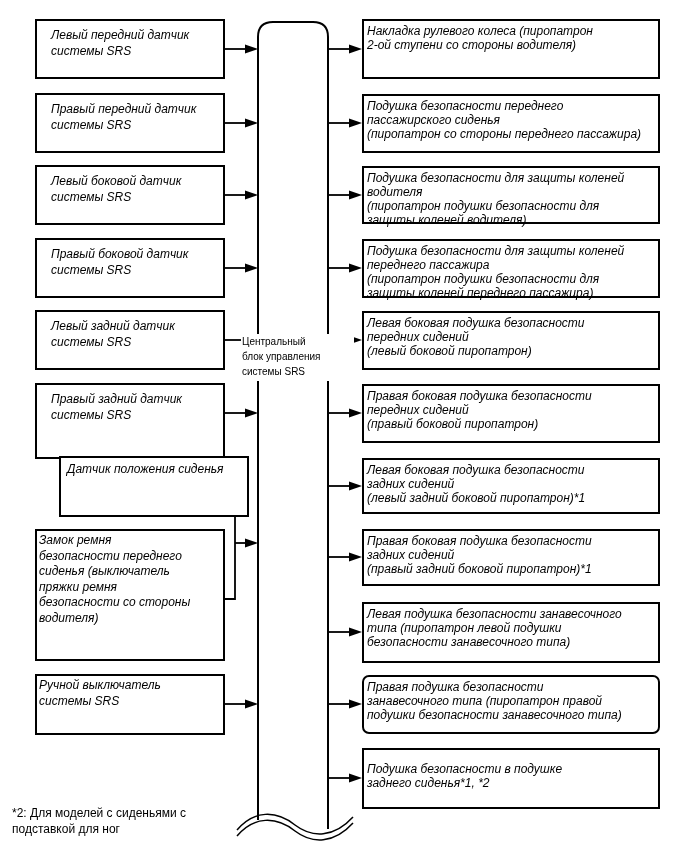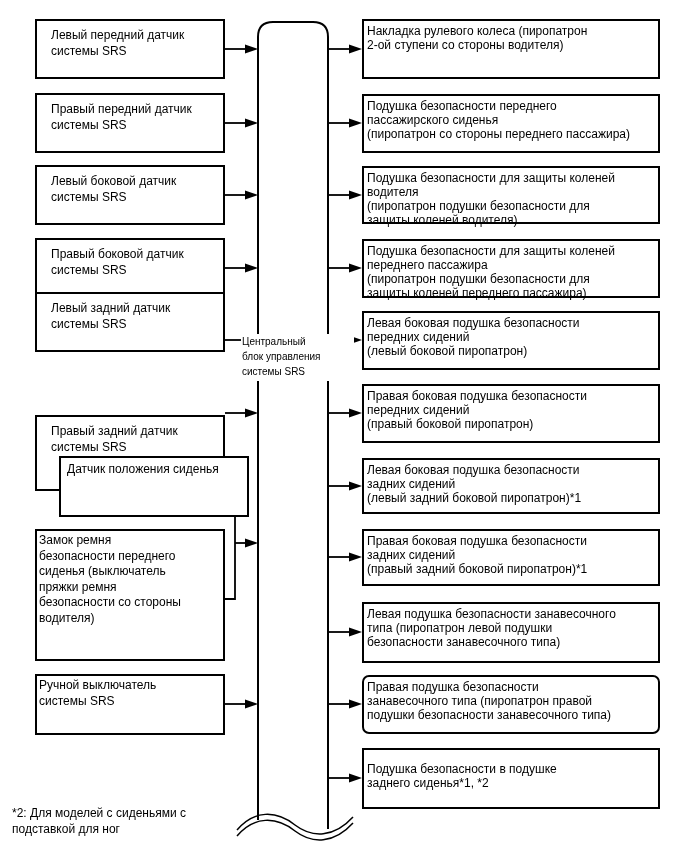--- a/index.html
+++ b/index.html
@@ -5,21 +5,21 @@
   html, body { margin:0; padding:0; background:#ffffff; }
   .canvas {
     position:relative; width:691px; height:855px; overflow:hidden;
     background:#ffffff; color:#000;
     font-family:"Liberation Sans", sans-serif;
   }
   .layer { position:absolute; left:0; top:0; z-index:0; }
   .box {
     position:absolute; box-sizing:border-box;
     border:2px solid #000; background:#ffffff;
-    font-size:12px; white-space:pre-line; z-index:2;
+    font-size:12px; white-space:pre-line; z-index:2;font-style:italic;
   }
   .lbox { left:35px; width:190px; line-height:15.5px; padding:7px 4px 0 14px; }
   .lbox.pad-b { padding:4px 4px 0 6px;margin-left:24px; }
   .lbox.pad-c { padding:2px 4px 0 2px; }
   .rbox { left:362px; width:298px; line-height:14px; padding:3px 2px 0 3px; }
   .rbox.pad-mid { padding-top:12px; }
   .central-label {
     position:absolute; left:241px; top:334px; width:112px; z-index:3;
     background:#ffffff; font-size:10px; line-height:14.8px;
     white-space:pre-line; padding:1px 0 2px 1px;
@@ -87,23 +87,23 @@
   </svg>
 
   <div class="box lbox" style="top:19px;height:60px;">Левый передний датчик
 системы SRS</div>
   <div class="box lbox" style="top:93px;height:60px;">Правый передний датчик
 системы SRS</div>
   <div class="box lbox" style="top:165px;height:60px;">Левый боковой датчик
 системы SRS</div>
   <div class="box lbox" style="top:238px;height:60px;">Правый боковой датчик
 системы SRS</div>
-  <div class="box lbox" style="top:292px;height:60px;">Левый задний датчик
+  <div class="box lbox" style="top:310px;height:60px;">Левый задний датчик
 системы SRS</div>
-  <div class="box lbox" style="top:383px;height:76px;margin-top:32px;">Правый задний датчик
+  <div class="box lbox" style="top:383px;height:76px;">Правый задний датчик
 системы SRS</div>
   <div class="box lbox pad-b" style="top:456px;height:61px;">Датчик положения сиденья</div>
   <div class="box lbox pad-c" style="top:529px;height:132px;">Замок ремня
 безопасности переднего
 сиденья (выключатель
 пряжки ремня
 безопасности со стороны
 водителя)</div>
   <div class="box lbox pad-c" style="top:674px;height:61px;">Ручной выключатель
 системы SRS</div>

